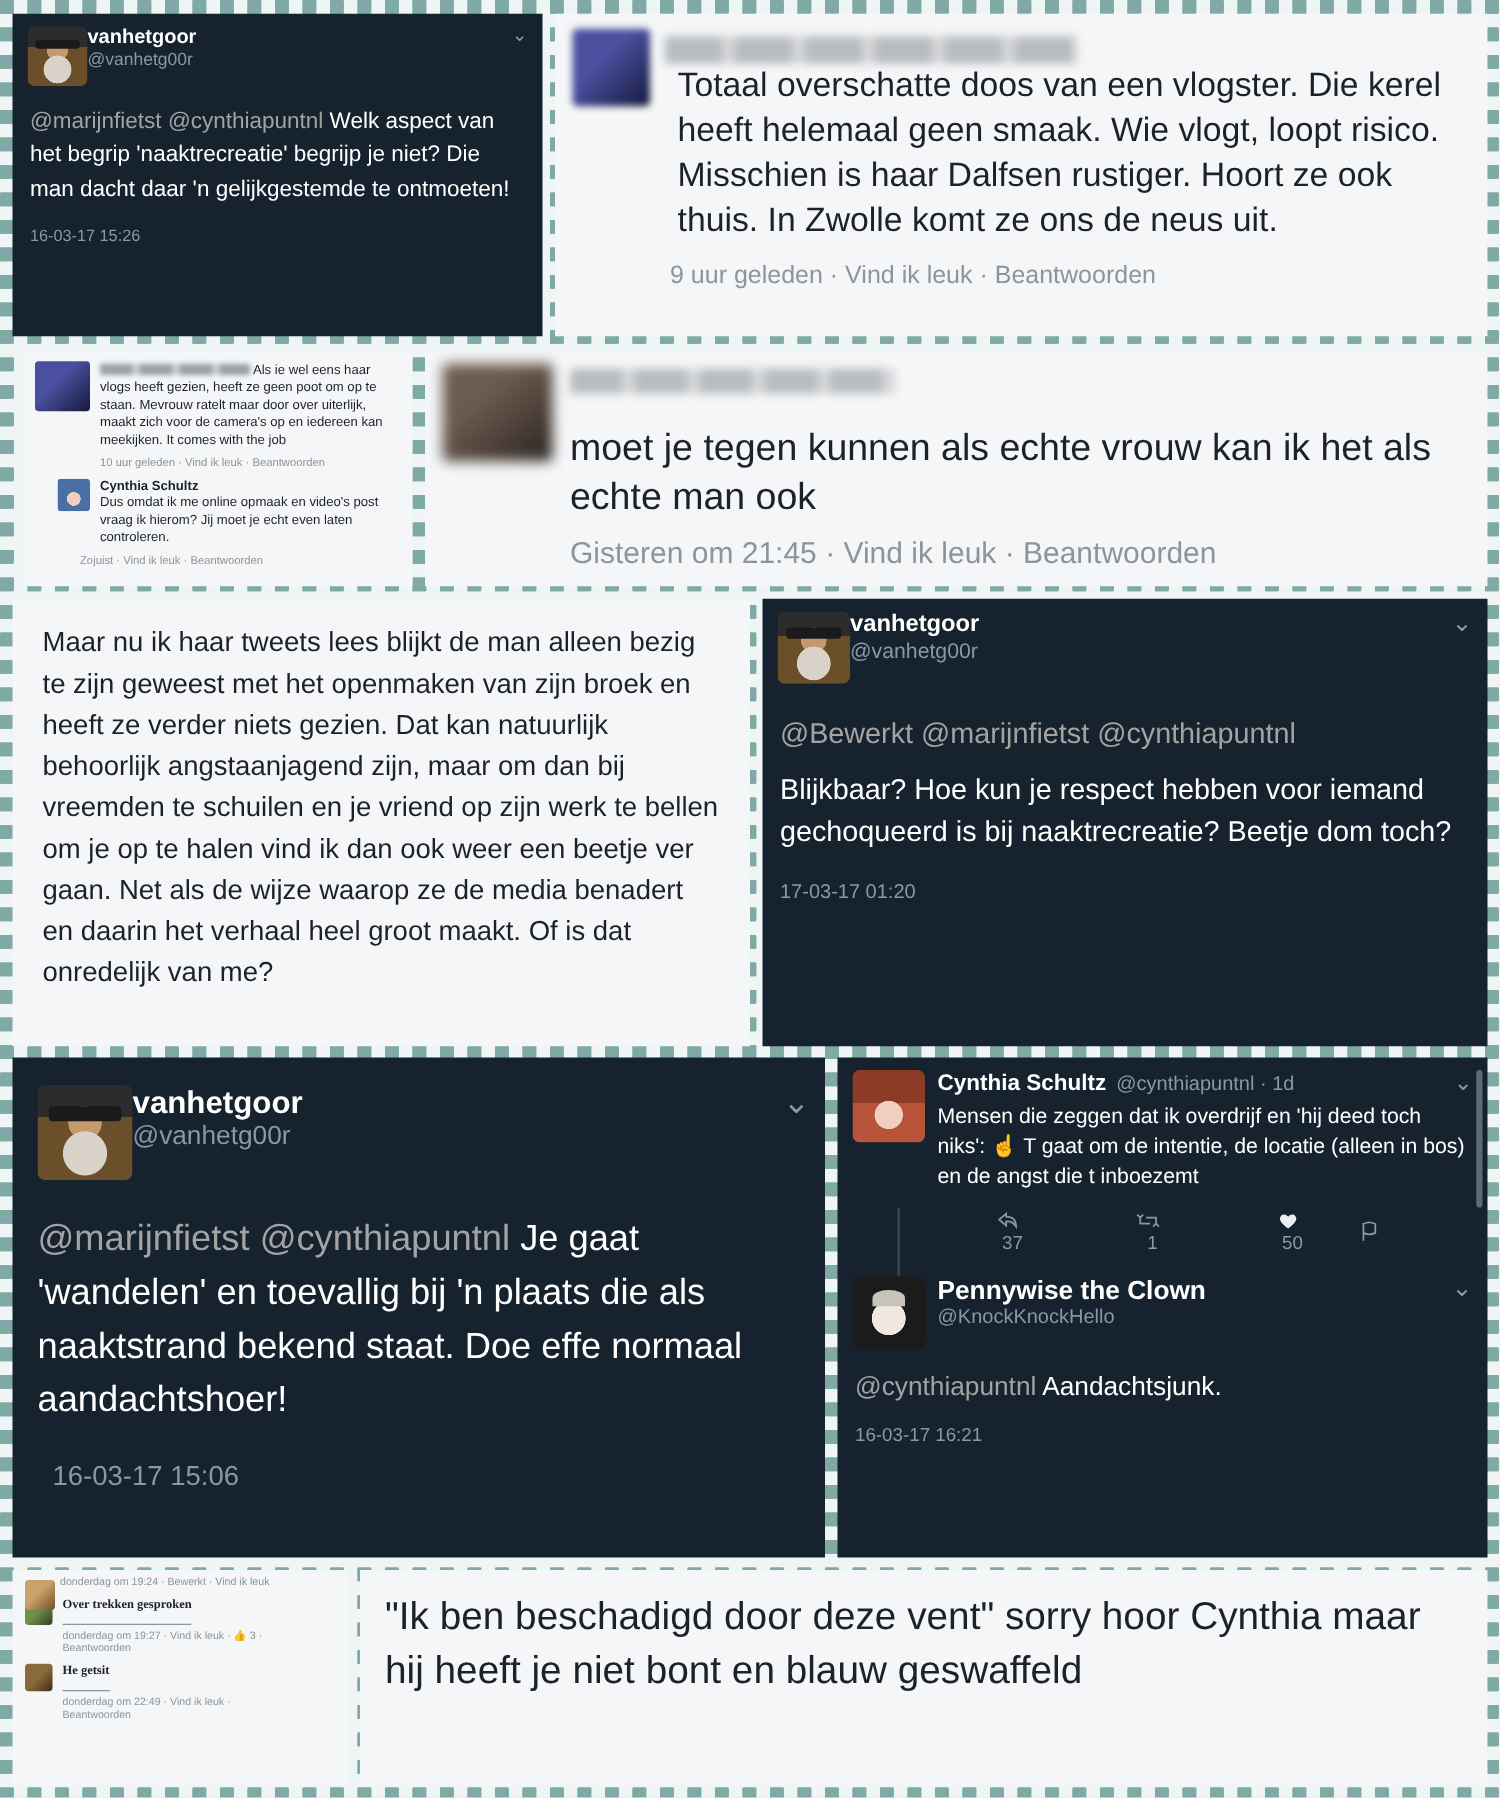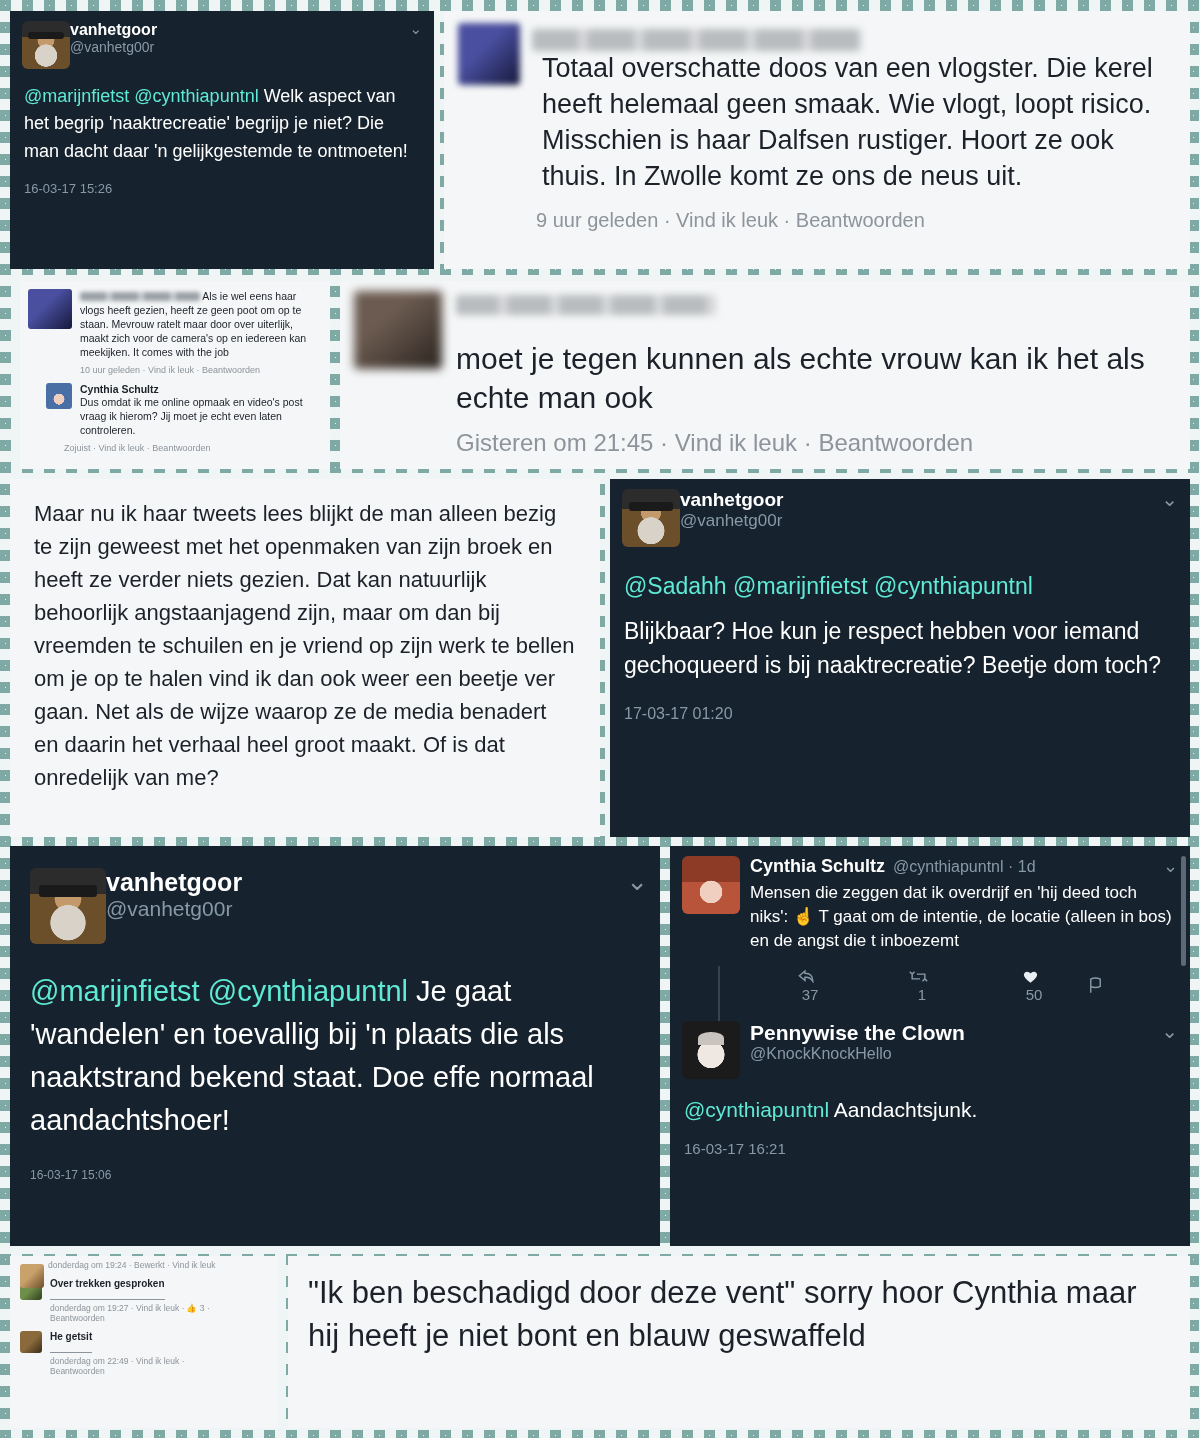--- a/index.html
+++ b/index.html
@@ -66,21 +66,21 @@
     background: #c9c3bd; border-radius: 50% 50% 0 0;
   }
   .names { margin-left: 0; line-height: 1.15; }
   .dispname { font-weight: bold; }
   .handle { color: #8899a6; }
   .caret {
     margin-left: auto; color: #8899a6; font-size: 20px; line-height: 1;
     padding-left: 10px;
   }
   .tw-body { padding: 10px 14px 0 14px; }
-  .mention { color: #5eead4; }
+  .mention { color: #a3a3a3; }
   .tw-time { color: #8899a6; padding: 10px 14px 12px 14px; }
 
   
   .fb-light { background: #f4f6f7; color: #1d2129; }
   .fb-meta { color: #8d949b; }
 
   
   #card1 { left: 10px; top: 11px; width: 424px; height: 258px; }
   #card1 .avatar { width: 48px; height: 48px; }
   #card1 .dispname { font-size: 16px; }
@@ -142,21 +142,21 @@
   #card6 .handle { font-size: 17px; }
   #card6 .tw-body { font-size: 23px; line-height: 1.5; padding-top: 22px; }
   #card6 .tw-time { font-size: 16px; padding-top: 22px; }
 
   
   #card7 { left: 10px; top: 846px; width: 650px; height: 400px; }
   #card7 .avatar { width: 76px; height: 76px; }
   #card7 .dispname { font-size: 25px; }
   #card7 .handle { font-size: 21px; }
   #card7 .tw-body { font-size: 29px; line-height: 1.48; padding: 26px 20px 0 20px; }
-  #card7 .tw-time { font-size: 12px; padding: 26px 20px 14px 20px; }
+  #card7 .tw-time { font-size: 22px; padding: 26px 20px 14px 20px; margin-left: 12px; }
   #card7 .caret { font-size: 26px; }
 
   
   #card8 { left: 670px; top: 846px; width: 520px; height: 400px; }
   #card8 .t-row { display:flex; padding: 10px 12px 0 12px; }
   #card8 .avatar { width: 58px; height: 58px; }
   #card8 .t-main { margin-left: 10px; flex: 1; }
   #card8 .t-nameline { display:flex; align-items:baseline; }
   #card8 .t-name { font-weight: bold; font-size: 18px; }
   #card8 .t-handle { color:#8899a6; font-size: 16px; margin-left: 8px; }
@@ -173,21 +173,21 @@
     position:absolute; right: 4px; top: 10px; width: 5px; height: 110px;
     background:#5b6b76; border-radius: 3px;
   }
 
   
   #card9 { left: 10px; top: 1256px; width: 268px; height: 172px; background:#f4f6f7; }
   #card9 .l1 { font-size: 9.5px; line-height: 1.35; padding: 8px 10px 0 38px; }
   #card9 .ava { position:absolute; left: 10px; top: 8px; width: 24px; height: 24px; border-radius:3px;
     background: linear-gradient(135deg,#c9a16b 0 45%, #6b4f2a 100%); }
   #card9 .meta { font-size: 8.5px; color:#8d949b; padding: 4px 10px 0 38px; }
-  #card9 .r { display:flex; padding: 8px 10px 0 10px; }
+  #card9 .r { display:flex; padding: 8px 10px 0 10px; font-family: Liberation Serif, serif; }
   #card9 .av2 { width: 22px; height: 22px; border-radius:3px; flex:none;
     background: linear-gradient(135deg,#6f8e4a 0 50%, #2f3f1e 100%); }
   #card9 .av3 { width: 22px; height: 22px; border-radius:3px; flex:none;
     background: linear-gradient(135deg,#8a6a3c 0 50%, #3b2c17 100%); }
   #card9 .ln { margin-left: 8px; font-size: 10px; font-weight: bold; border-bottom:1px solid #8d949b; }
   #card9 .meta2 { font-size: 8.5px; color:#8d949b; padding: 3px 10px 0 40px; }
   #card9 .meta3 { font-size: 8.5px; color:#8d949b; padding: 0 10px 0 40px; }
 
   
   #card10 { left: 288px; top: 1256px; width: 902px; height: 172px; background:#f4f6f7; }
@@ -259,21 +259,21 @@
   <div class="tw-head">
     <div class="avatar grandpa"></div>
     <div class="names">
       <div class="dispname">vanhetgoor</div>
       <div class="handle">@vanhetg00r</div>
     </div>
     <div class="caret">⌄</div>
   </div>
   <div class="tw-body">
     <div>
-      <span class="mention">@Sadahh</span>
+      <span class="mention">@Bewerkt</span>
       <span class="mention">@marijnfietst</span>
       <span class="mention">@cynthiapuntnl</span>
     </div>
     <div style="margin-top:10px;">Blijkbaar? Hoe kun je respect hebben voor iemand gechoqueerd is bij naaktrecreatie? Beetje dom toch?</div>
   </div>
   <div class="tw-time">17-03-17 01:20</div>
 </div>
 
 <div class="card tw-dark" id="card7">
   <div class="tw-head" style="padding-top:22px;padding-left:20px;">

